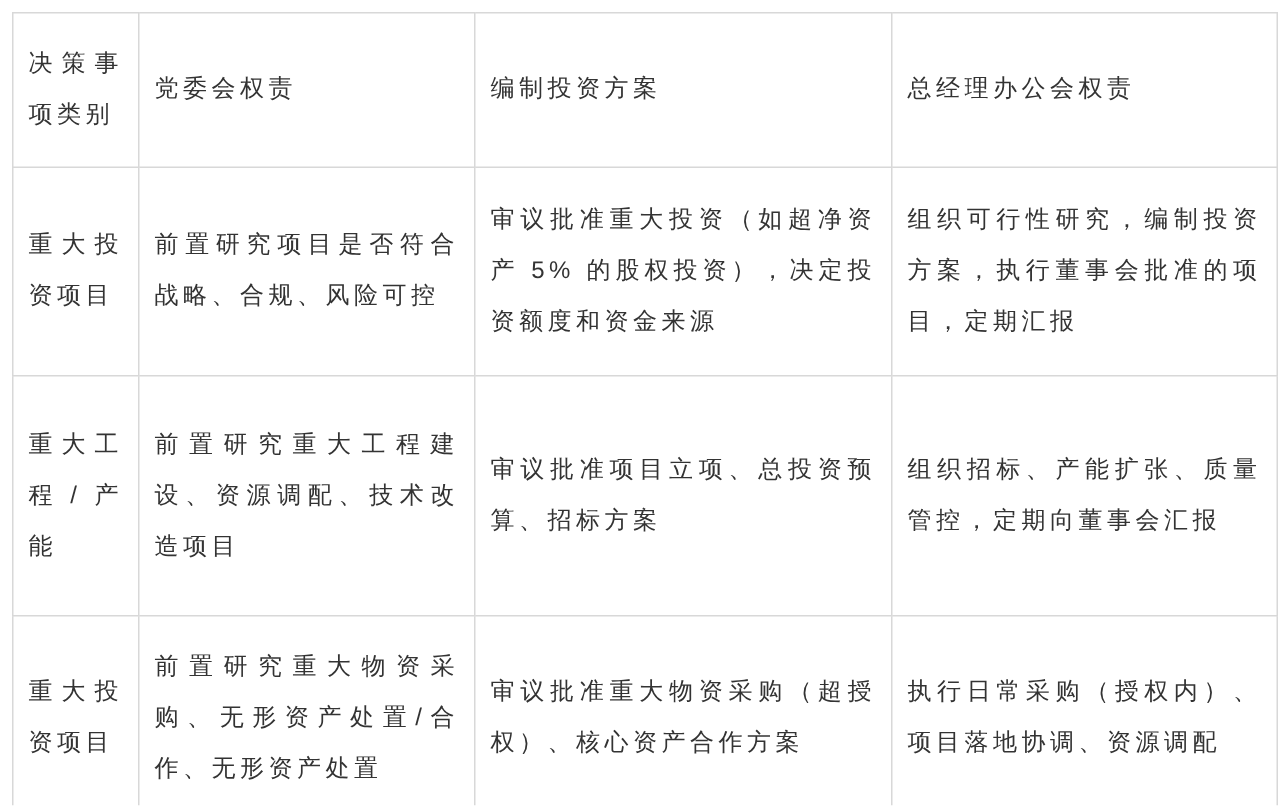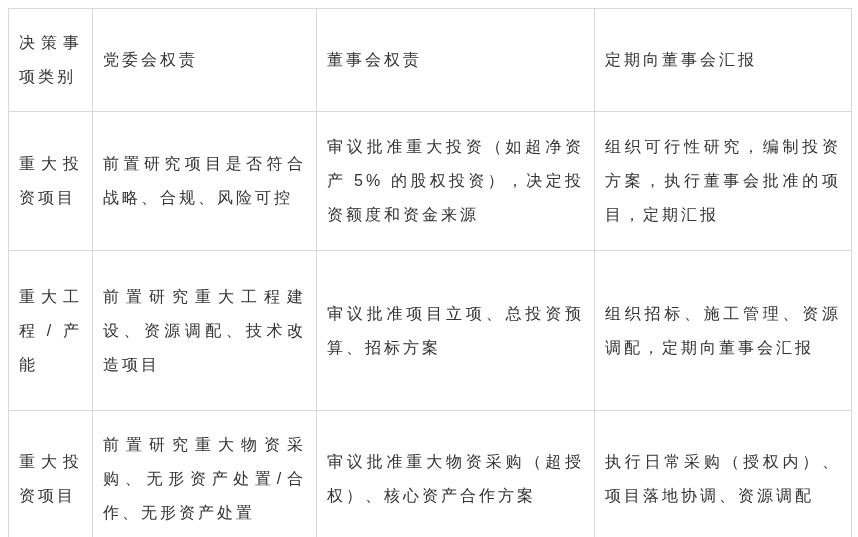--- a/index.html
+++ b/index.html
@@ -53,34 +53,34 @@
     <colgroup>
       <col class="c1">
         <col class="c2">
         <col class="c3">
         <col class="c4">
     </colgroup>
     <tbody>
       <tr class="row-header">
         <th>决策事项类别</th>
         <th>党委会权责</th>
-        <th>董事会权责</th>
-        <th>定期向董事会汇报</th>
+        <th>编制投资方案</th>
+        <th>总经理办公会权责</th>
       </tr>
       <tr class="row-invest">
         <td>重大投资项目</td>
         <td>前置研究项目是否符合战略、合规、风险可控</td>
         <td>审议批准重大投资（如超净资产 5% 的股权投资），决定投资额度和资金来源</td>
         <td>组织可行性研究，编制投资方案，执行董事会批准的项目，定期汇报</td>
       </tr>
       <tr class="row-project">
         <td>重大工程/产能</td>
         <td>前置研究重大工程建设、资源调配、技术改造项目</td>
         <td>审议批准项目立项、总投资预算、招标方案</td>
-        <td>组织招标、施工管理、资源调配，定期向董事会汇报</td>
+        <td>组织招标、产能扩张、质量管控，定期向董事会汇报</td>
       </tr>
       <tr class="row-resource">
         <td>重大投资项目</td>
         <td>前置研究重大物资采购、无形资产处置/合作、无形资产处置</td>
         <td>审议批准重大物资采购（超授权）、核心资产合作方案</td>
         <td>执行日常采购（授权内）、项目落地协调、资源调配</td>
       </tr>
     </tbody>
   </table>
 </div>

